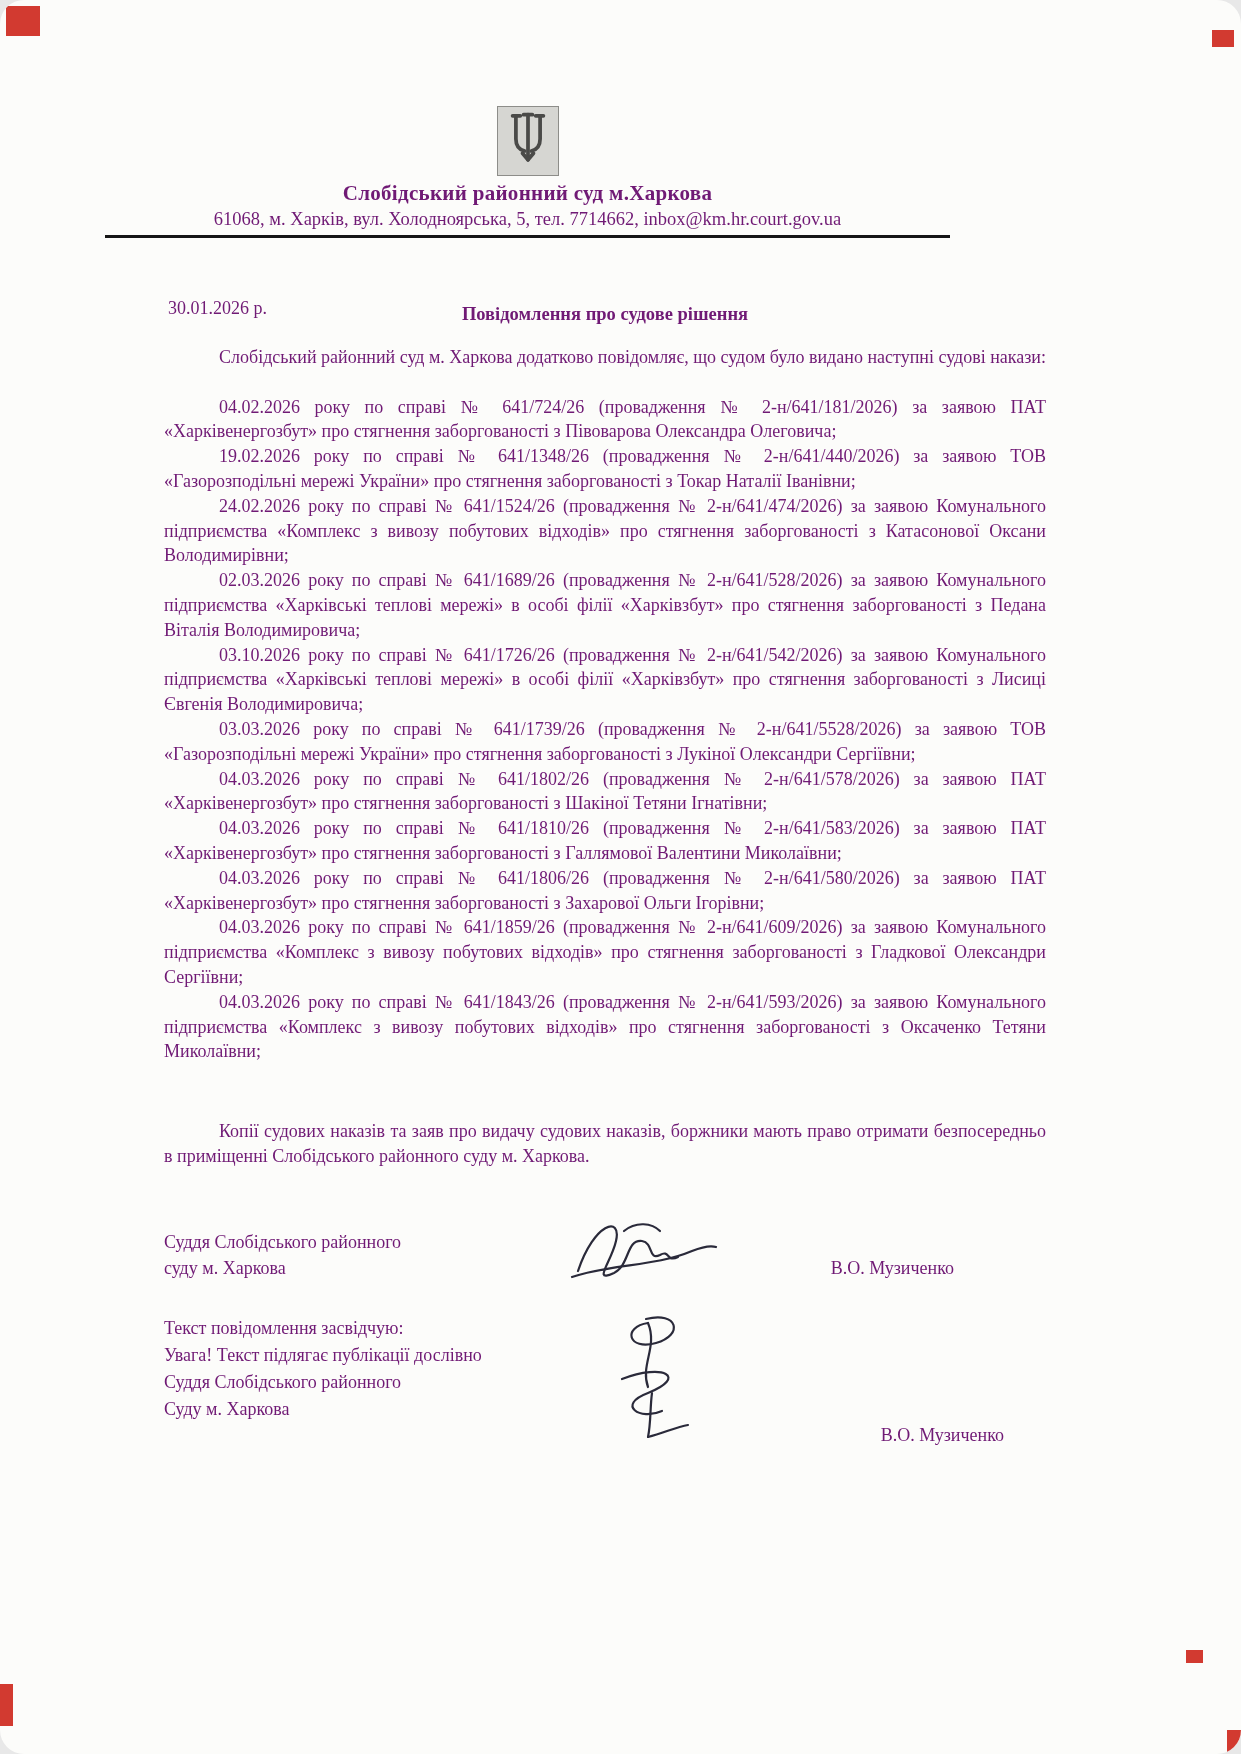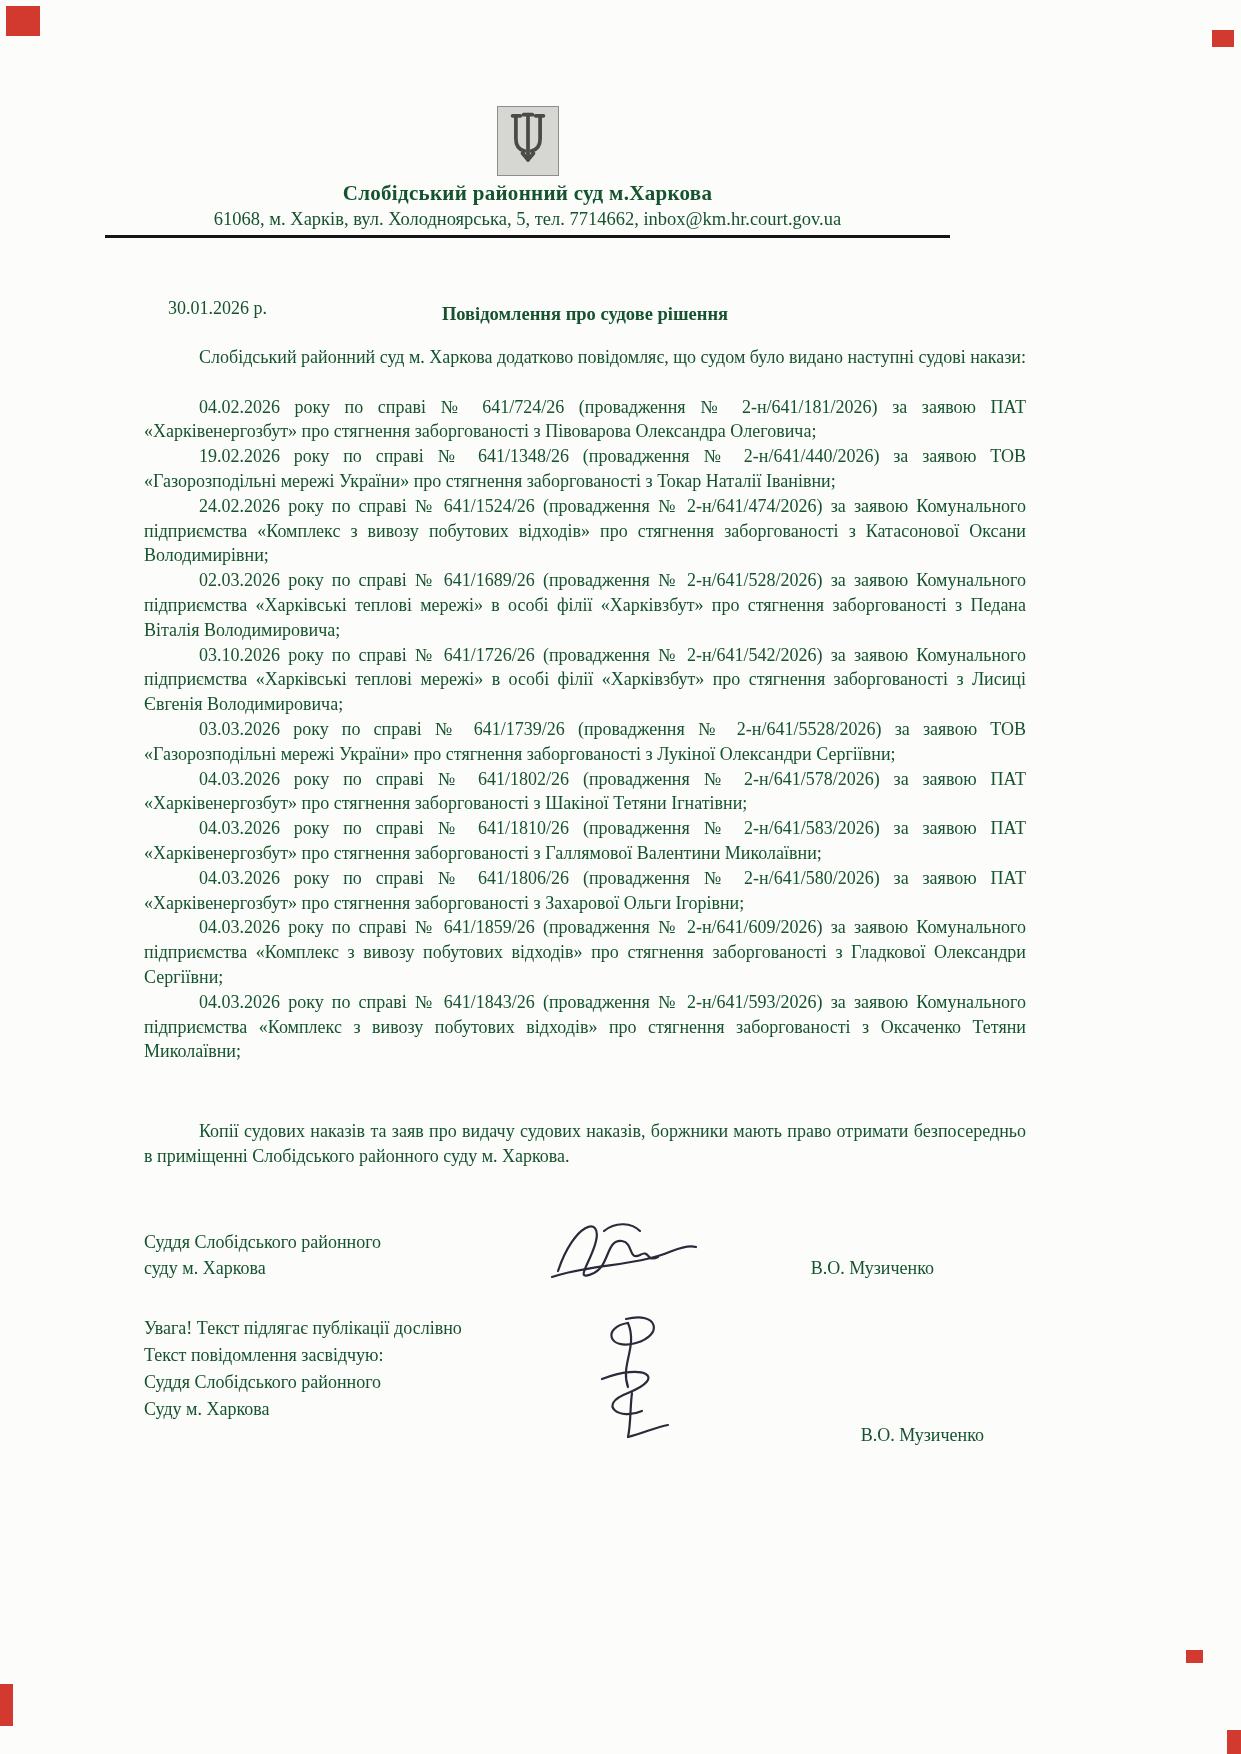--- a/index.html
+++ b/index.html
@@ -3,22 +3,23 @@
 <meta charset="utf-8">
 <style>
   html, body { margin: 0; padding: 0; background: #e8e8e8; }
   .page {
     position: relative;
     width: 1241px;
     height: 1754px;
     margin: 0 auto;
     background: #fcfcfa;
     font-family: "Liberation Serif", "DejaVu Serif", serif;
-    color: #14532d;
+    color: #701a75;
     overflow: hidden;
+    border-radius: 24px;
   }
   .scan-mark { position: absolute; }
   .m1 { left: 6px;    top: 6px;     width: 34px; height: 30px; }
   .m2 { left: 1212px; top: 30px;    width: 22px; height: 17px; }
   .m3 { left: 0px;    top: 1684px;  width: 13px; height: 42px; }
   .m4 { left: 1186px; top: 1650px;  width: 17px; height: 13px; }
   .m5 { left: 1227px; top: 1730px;  width: 14px; height: 24px; }
 
   .header {
     position: absolute;
@@ -52,21 +53,21 @@
   .date-line {
     position: absolute;
     left: 168px;
     top: 256px;
     font-size: 18px;
     margin-top: 42px;
   }
 
   .content {
     position: absolute;
-    left: 144px;
+    left: 164px;
     top: 302px;
     width: 882px;
     font-size: 18px;
     line-height: 24.8px;
     text-align: justify;
   }
   .doc-title {
     text-align: center;
     font-weight: bold;
     margin: 0 0 18px 0;
@@ -157,22 +158,22 @@
       <svg class="scribble sig-scribble" width="160" height="78" viewBox="0 0 160 78">
         <path d="M14 60 C 30 12, 58 4, 52 30 C 47 52, 28 72, 50 62 C 66 54, 62 28, 78 30 C 90 32, 84 50, 96 44 C 106 38, 102 52, 114 46"></path>
         <path d="M8 66 C 50 52, 90 56, 128 40 C 138 36, 146 34, 152 36"></path>
         <path d="M60 20 C 72 10, 88 12, 96 20"></path>
       </svg>
       <div class="sig-name">В.О. Музиченко</div>
     </div>
 
     <div class="attest">
       <div class="attest-left">
+        <div>Текст повідомлення засвідчую:</div>
         <div>Увага! Текст підлягає публікації дослівно</div>
-        <div>Текст повідомлення засвідчую:</div>
         <div>Суддя Слобідського районного</div>
         <div>Суду м. Харкова</div>
       </div>
       <svg class="scribble attest-scribble" width="130" height="135" viewBox="0 0 130 135">
         <path d="M62 10 C 94 2, 100 26, 72 34 C 44 42, 38 18, 64 14"></path>
         <path d="M64 14 C 74 38, 56 56, 64 78"></path>
         <path d="M38 70 C 80 54, 104 68, 64 84 C 32 96, 56 112, 78 102"></path>
         <path d="M68 84 C 66 98, 67 114, 64 128"></path>
         <path d="M64 128 C 80 124, 92 118, 104 116"></path>
       </svg>

